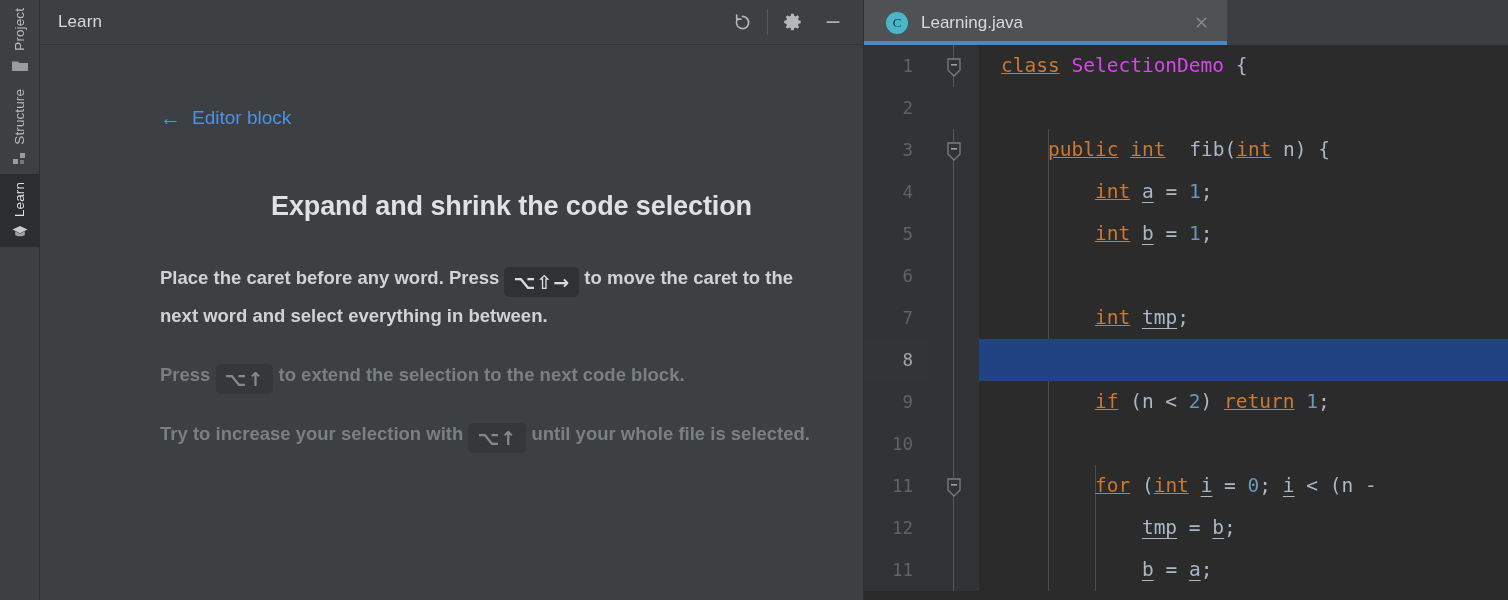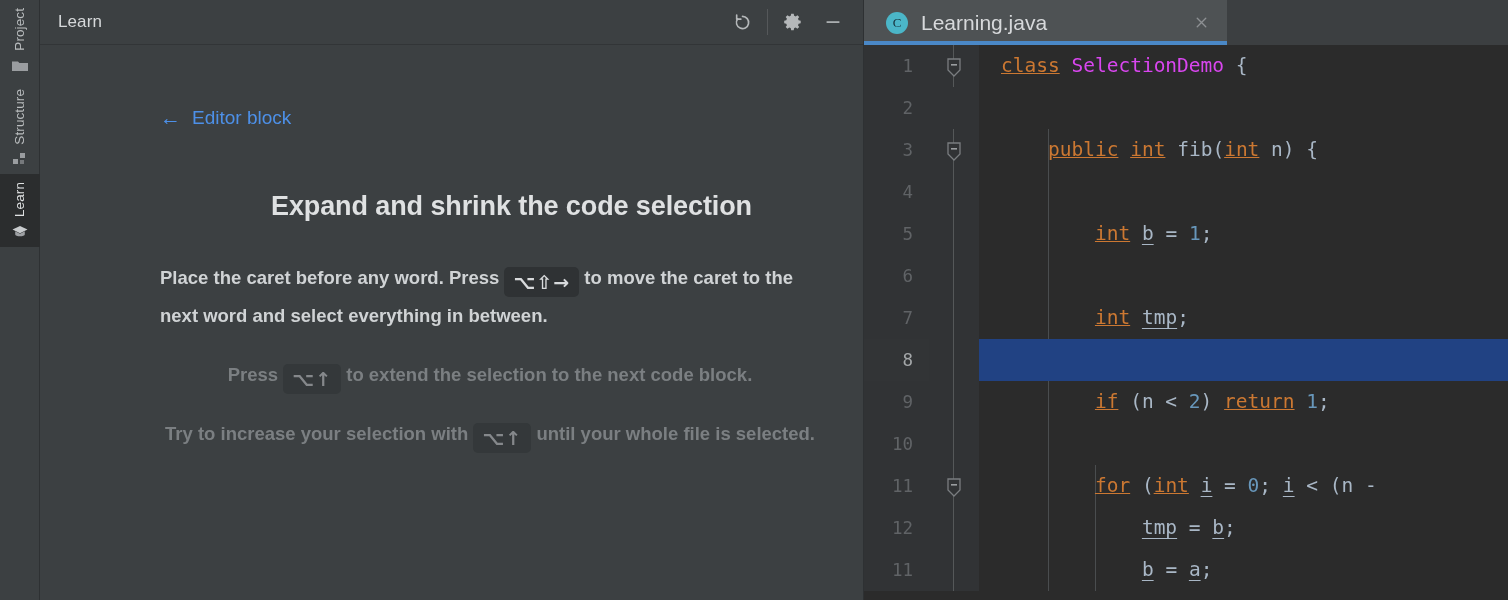--- a/index.html
+++ b/index.html
@@ -65,21 +65,21 @@
   }
   .backarrow { font-size:21px; line-height:1; color:#4d90e8; }
   h1.lesson {
     font-size:27px; font-weight:bold; color:#dfe1e2;
     letter-spacing:-0.1px; margin-bottom:37px; line-height:1.2;text-align:center;
   }
   p.step {
     font-size:18.5px; line-height:38px; color:#d0d3d5;
     max-width:660px; margin-bottom:21px; font-weight:700;
   }
-  p.step.dim { color:#7b7f82;text-align:center; }
+  p.step.dim { color:#7b7f82; }
   .kbd {
     display:inline-flex; align-items:center; justify-content:center;
     background:#2f3234; border-radius:5px; color:#d8dadc;
     padding:2px 9px; font-size:19px; line-height:26px;
     vertical-align:-5px; letter-spacing:1px; white-space:nowrap;
     font-family:"DejaVu Sans", sans-serif;
   }
   p.step.dim .kbd { background:#34383a; color:#85888b; }
 
   
@@ -100,21 +100,21 @@
   .tab.active::after {
     content:""; position:absolute; left:0; right:0; bottom:0;
     height:4px; background:#4a88c7;
   }
   .classicon {
     width:22px; height:22px; border-radius:50%;
     background:#4bb6c8; color:#17313a; font-size:13px;
     display:flex; align-items:center; justify-content:center;
     font-family:"Liberation Serif", serif; flex:0 0 22px;
   }
-  .tabname { font-size:21px; color:#d7d9db; flex:1 1 auto; white-space:nowrap; }
+  .tabname { font-size:17px; color:#d7d9db; flex:1 1 auto; white-space:nowrap; }
   .tabclose { width:24px; height:24px; display:flex; align-items:center; justify-content:center; flex:0 0 24px; }
 
   .code {
     flex:1 1 auto; position:relative; overflow:hidden;
     background:#2b2b2b;
     font-family:"DejaVu Sans Mono", monospace;
     font-size:19.5px; line-height:42px;
   }
   .coderow { position:relative; height:42px; display:flex; }
   .gutter {
@@ -146,21 +146,21 @@
 
   
   .iguide {
     position:absolute; top:0; bottom:0; width:1px; background:#4a4d4f; z-index:1;
   }
 
   
   .kw  { color:#cc7832;text-decoration:underline; }
   .num { color:#6897bb; }
   .cls { color:#d946ef; }
-  .fn  { color:#a9b7c6; }
+  .fn  { color:#a9b7c6;margin-left:12px; }
   .var { color:#a9b7c6; text-decoration:underline; text-underline-offset:4px; text-decoration-thickness:1px; }
   .pn  { color:#a9b7c6; }
 </style>
 </head>
 <body>
 
 <div id="app">
 
   <div class="toolstrip">
 
@@ -273,20 +273,21 @@
                 <rect x="6" y="8" width="6" height="1.6" fill="#9a9da0"></rect>
               </svg></span>
           </div>
           <div class="codetext"><span class="pn">    </span><span class="kw">public</span><span class="pn"> </span><span class="kw">int</span><span class="pn"> </span><span class="fn">fib</span><span class="pn">(</span><span class="kw">int</span><span class="pn"> n) {</span></div>
         </div>
         <div class="coderow">
           <div class="gutter">4</div>
           <div class="foldcol">
             <span class="foldline"></span>
           </div>
+          <div class="codetext"><span class="pn">        </span><span class="kw">int</span><span class="pn"> </span><span class="var">a</span><span class="pn"> = </span><span class="num">1</span><span class="pn">;</span></div>
         </div>
         <div class="coderow">
           <div class="gutter">5</div>
           <div class="foldcol">
             <span class="foldline"></span>
           </div>
           <div class="codetext"><span class="pn">        </span><span class="kw">int</span><span class="pn"> </span><span class="var">b</span><span class="pn"> = </span><span class="num">1</span><span class="pn">;</span></div>
         </div>
         <div class="coderow">
           <div class="gutter">6</div>

